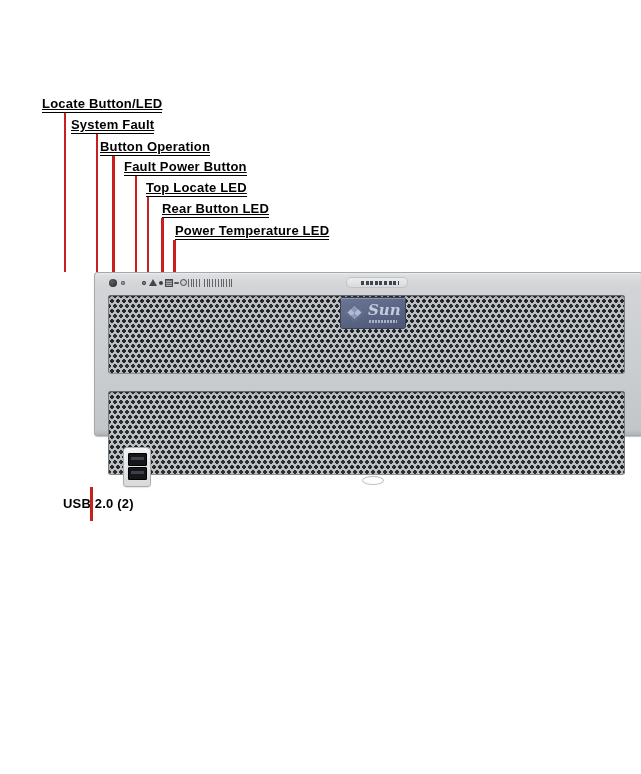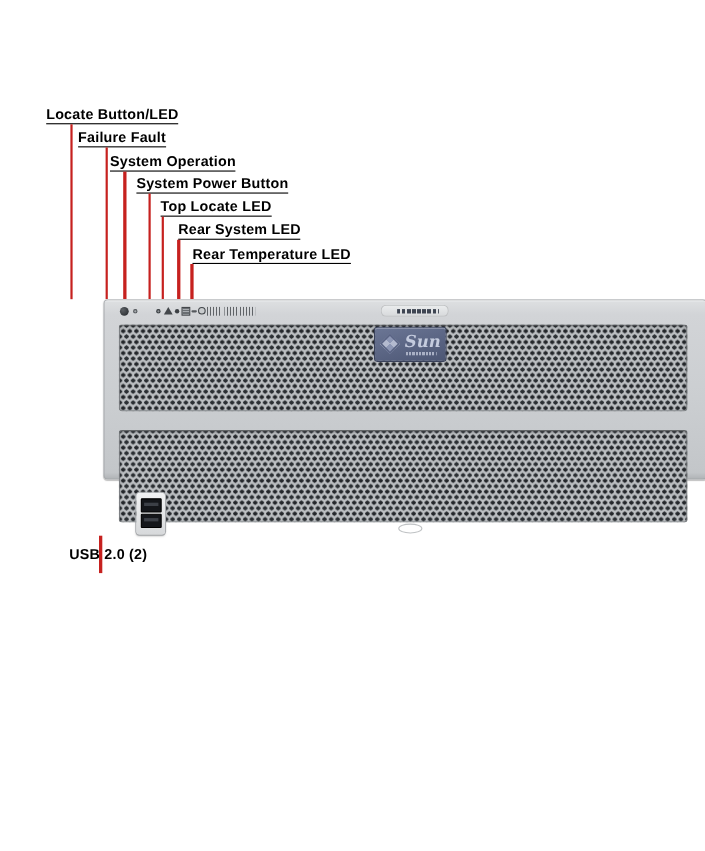--- a/index.html
+++ b/index.html
@@ -1,20 +1,20 @@
 <!DOCTYPE html>
 <html><head>
 <meta charset="utf-8">
 <style>
   html,body{margin:0;padding:0;background:#ffffff;}
   body{width:641px;height:774px;position:relative;font-family:"Liberation Sans",sans-serif;overflow:hidden;}
 
   
   .callout-label{position:absolute;font-weight:bold;font-size:13px;line-height:13px;color:#000;white-space:nowrap;letter-spacing:.2px;}
-  .callout-label .ul{display:inline-block;border-bottom:1.7px solid #000;padding-bottom:1.5px;}
+  .callout-label .ul{display:inline-block;border-bottom:1.7px solid #000;padding-bottom:1.5px;text-decoration:underline;}
   .c1{left:42px;top:97px}
   .c2{left:71px;top:118px}
   .c3{left:100px;top:140px}
   .c4{left:124px;top:160px}
   .c5{left:146px;top:181px}
   .c6{left:162px;top:202px}
   .c7{left:175px;top:224px}
   .c8{left:63px;top:497px}
 
   
@@ -84,26 +84,26 @@
 
   
   .emblem{position:absolute;left:268px;top:204px;width:20px;height:7px;border:1px solid #aaadb0;border-radius:50%;opacity:.75;}
 </style>
 </head>
 <body>
 
 <div>
 
   <div class="callout-label c1"><span class="ul">Locate Button/LED</span></div>
-  <div class="callout-label c2"><span class="ul">Failure Fault</span></div>
-  <div class="callout-label c3"><span class="ul">System Operation</span></div>
-  <div class="callout-label c4"><span class="ul">System Power Button</span></div>
+  <div class="callout-label c2"><span class="ul">System Fault</span></div>
+  <div class="callout-label c3"><span class="ul">Button Operation</span></div>
+  <div class="callout-label c4"><span class="ul">Fault Power Button</span></div>
   <div class="callout-label c5"><span class="ul">Top Locate LED</span></div>
-  <div class="callout-label c6"><span class="ul">Rear System LED</span></div>
-  <div class="callout-label c7"><span class="ul">Rear Temperature LED</span></div>
+  <div class="callout-label c6"><span class="ul">Rear Button LED</span></div>
+  <div class="callout-label c7"><span class="ul">Power Temperature LED</span></div>
   <div class="callout-label c8">USB 2.0 (2)</div>
 
   <div class="callout-line l1"></div>
   <div class="callout-line l2"></div>
   <div class="callout-line l3"></div>
   <div class="callout-line l4"></div>
   <div class="callout-line l5"></div>
   <div class="callout-line l6"></div>
   <div class="callout-line l7"></div>
   <div class="callout-line l8"></div>

